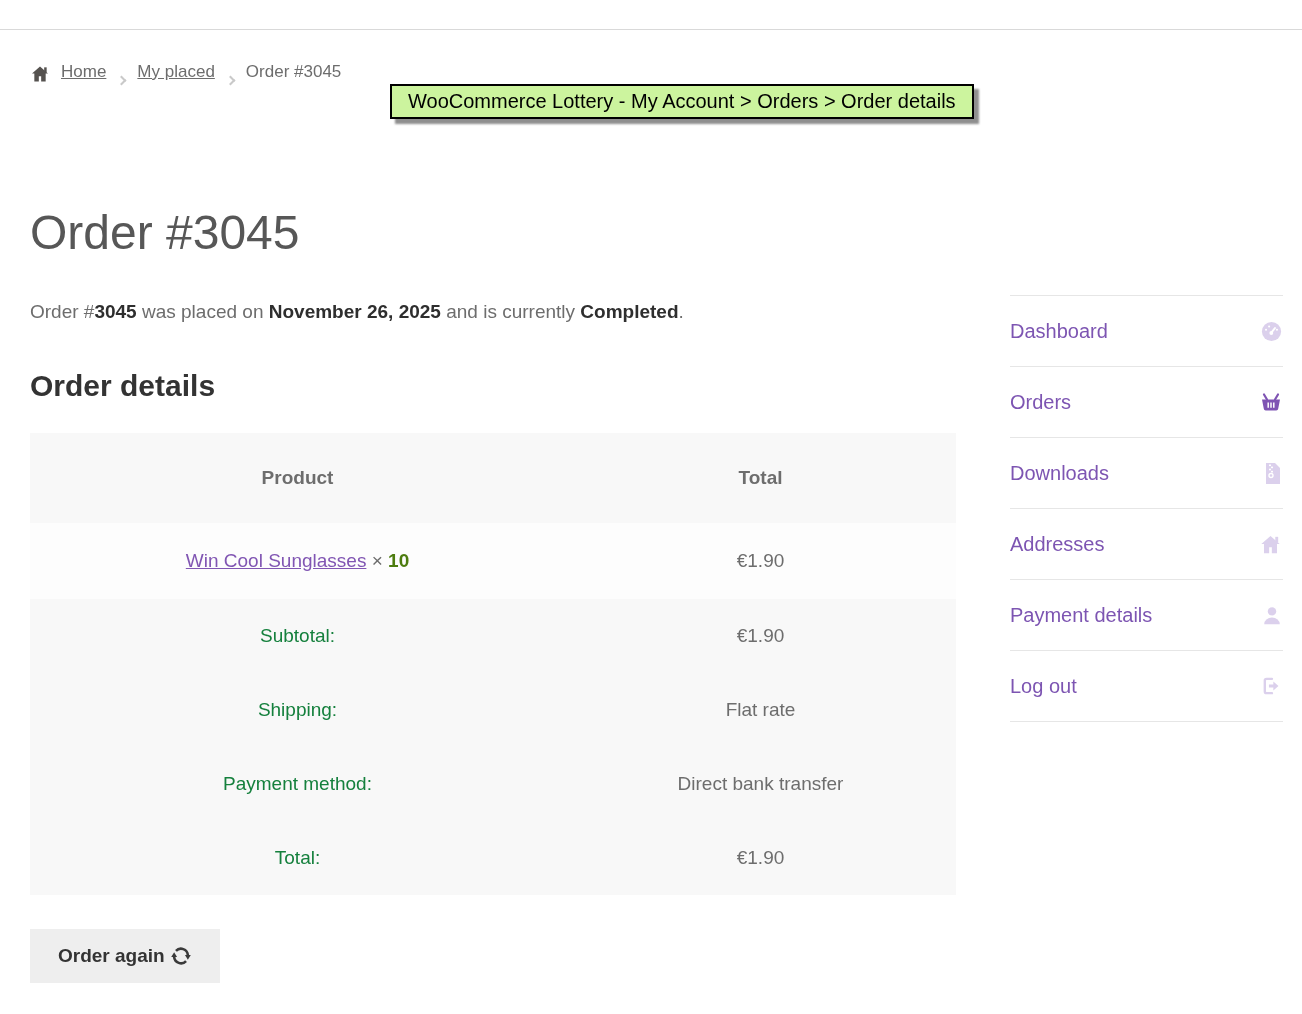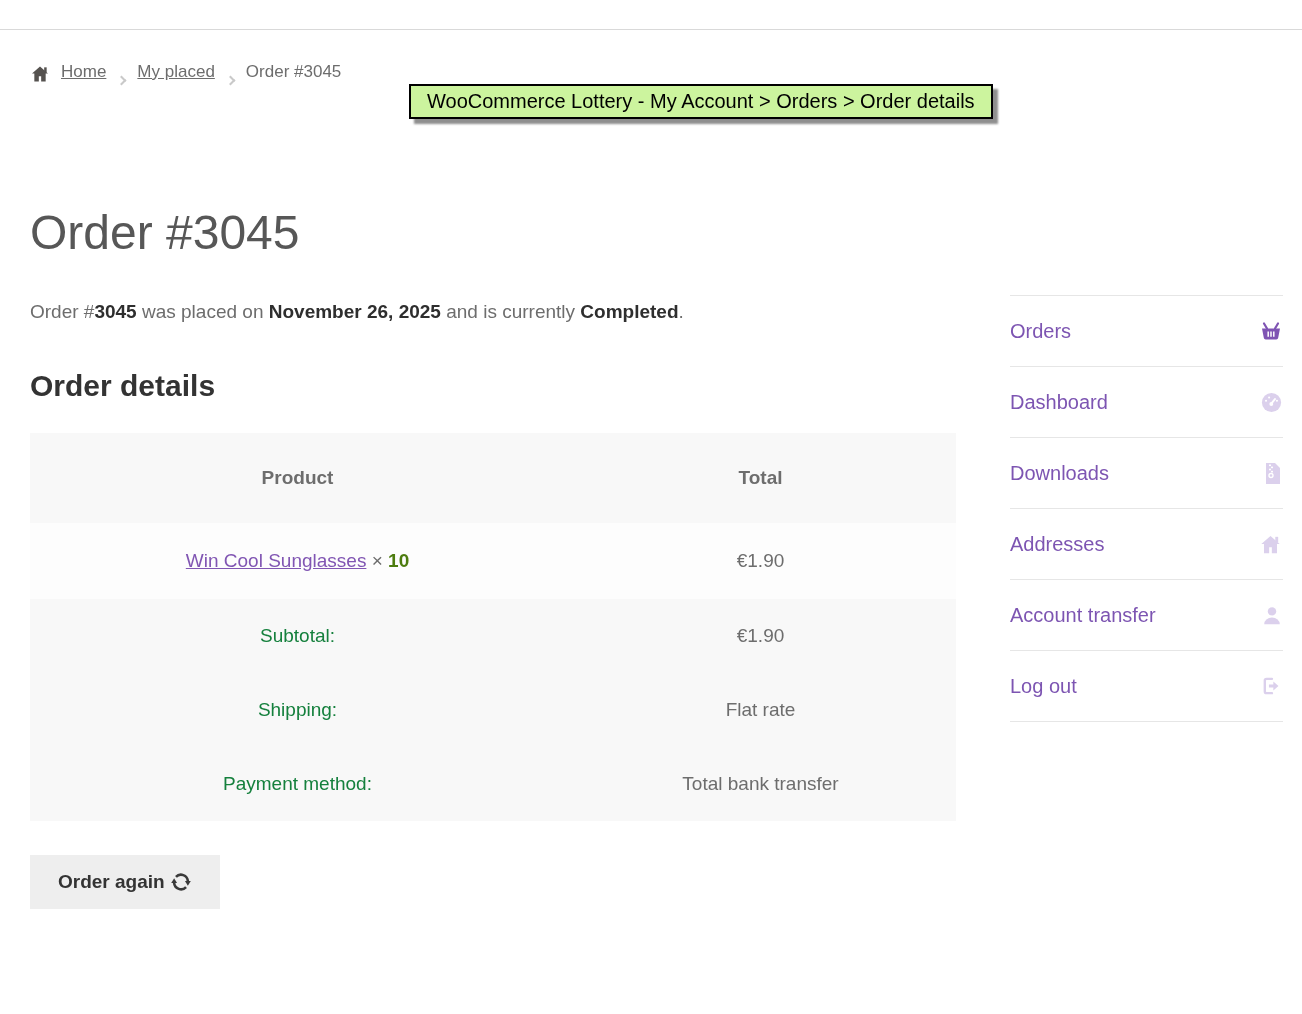--- a/index.html
+++ b/index.html
@@ -21,21 +21,21 @@
   .breadcrumb a { color:#6d6d6d; text-decoration:underline; cursor:pointer; }
   .crumb-home-icon { color:#55524f; display:flex; align-items:center; }
   .crumb-sep {
     display:inline-block; width:7px; height:7px;
     border-top:2px solid #c9c9c9; border-right:2px solid #c9c9c9;
     transform:rotate(45deg); margin:0 1px;
   }
 
   
   .annotation {
-    position:absolute; left:409px; top:84px; z-index:5;
+    position:absolute; left:390px; top:84px; z-index:5;
     background:#ccf49e; border:2px solid #000000;
     box-shadow:5px 5px 2px #8f8f8f;
     font-size:20px; line-height:25px; color:#000;
     padding:3px 16px; white-space:nowrap;
     font-family:"Liberation Sans",sans-serif;
   }
 
   
   .main-row { display:flex; justify-content:space-between; padding:0 19px 0 30px; }
   .content { width:926px; }
@@ -136,21 +136,25 @@
         <tr>
           <th>Subtotal:</th>
           <td>€1.90</td>
         </tr>
         <tr>
           <th>Shipping:</th>
           <td>Flat rate</td>
         </tr>
         <tr>
           <th>Payment method:</th>
-          <td>Total bank transfer</td>
+          <td>Direct bank transfer</td>
+        </tr>
+        <tr>
+          <th>Total:</th>
+          <td>€1.90</td>
         </tr>
       </tfoot>
     </table>
 
     <button class="order-again-btn">
       <span>Order again</span>
       <span class="sync-icon">
         <svg width="22" height="22" viewBox="0 0 24 24">
           <g fill="none" stroke="currentColor" stroke-width="2.8">
             <path d="M6.5 6.5 A7.5 7.5 0 0 1 19.5 11"></path>
@@ -159,52 +163,52 @@
           <polygon points="16.3,11 22.7,11 19.5,16" fill="currentColor"></polygon>
           <polygon points="1.3,13 7.7,13 4.5,8" fill="currentColor"></polygon>
         </svg>
       </span>
     </button>
   </div>
 
   <aside class="sidebar">
     <nav class="account-nav">
 
-      <div class="account-nav-item active">
-        <a>Orders</a>
-        <span class="nav-icon">
-          <svg width="24" height="24" viewBox="0 0 24 24">
-            <g stroke="currentColor" stroke-width="2.2" stroke-linecap="round" fill="none">
-              <path d="M8 9.5 5 4.5"></path>
-                <path d="M16 9.5 19 4.5"></path>
-            </g>
-            <path d="M3 9.5h18l-1.8 9.3a2 2 0 0 1-2 1.7H6.8a2 2 0 0 1-2-1.7z" fill="currentColor"></path>
-            <g stroke="#fff" stroke-width="1.5">
-              <line x1="9.2" y1="12.5" x2="9.2" y2="17.8"></line>
-              <line x1="12" y1="12.5" x2="12" y2="17.8"></line>
-              <line x1="14.8" y1="12.5" x2="14.8" y2="17.8"></line>
-            </g>
-          </svg>
-        </span>
-      </div>
-
       <div class="account-nav-item">
         <a>Dashboard</a>
         <span class="nav-icon">
           <svg width="23" height="23" viewBox="0 0 24 24">
             <circle cx="12" cy="12" r="10" fill="currentColor"></circle>
             <g fill="#fff">
               <circle cx="6.3" cy="10.2" r="1.1"></circle>
               <circle cx="9.5" cy="6.8" r="1.1"></circle>
               <circle cx="17.7" cy="10.2" r="1.1"></circle>
             </g>
             <g stroke="#fff" stroke-width="2" stroke-linecap="round">
               <line x1="11.8" y1="13.2" x2="15.6" y2="8.4"></line>
             </g>
             <circle cx="11.8" cy="13.6" r="2" fill="#fff"></circle>
+          </svg>
+        </span>
+      </div>
+
+      <div class="account-nav-item active">
+        <a>Orders</a>
+        <span class="nav-icon">
+          <svg width="24" height="24" viewBox="0 0 24 24">
+            <g stroke="currentColor" stroke-width="2.2" stroke-linecap="round" fill="none">
+              <path d="M8 9.5 5 4.5"></path>
+                <path d="M16 9.5 19 4.5"></path>
+            </g>
+            <path d="M3 9.5h18l-1.8 9.3a2 2 0 0 1-2 1.7H6.8a2 2 0 0 1-2-1.7z" fill="currentColor"></path>
+            <g stroke="#fff" stroke-width="1.5">
+              <line x1="9.2" y1="12.5" x2="9.2" y2="17.8"></line>
+              <line x1="12" y1="12.5" x2="12" y2="17.8"></line>
+              <line x1="14.8" y1="12.5" x2="14.8" y2="17.8"></line>
+            </g>
           </svg>
         </span>
       </div>
 
       <div class="account-nav-item">
         <a>Downloads</a>
         <span class="nav-icon">
           <svg width="20" height="23" viewBox="0 0 20 23">
             <path d="M3 1h9l5 5v16H3z" fill="currentColor"></path>
             <g fill="#fff">
@@ -222,21 +226,21 @@
         <a>Addresses</a>
         <span class="nav-icon">
           <svg width="25" height="23" viewBox="0 0 24 24" fill="currentColor">
             <path d="M17 4h3v6h-3z"></path>
             <path d="M12 3.1 2.4 11.4h2.8V21h5.4v-6.2h2.8V21h5.4v-9.6h2.8z"></path>
           </svg>
         </span>
       </div>
 
       <div class="account-nav-item">
-        <a>Account transfer</a>
+        <a>Payment details</a>
         <span class="nav-icon">
           <svg width="22" height="23" viewBox="0 0 24 24" fill="currentColor">
             <circle cx="12" cy="7.5" r="4.6"></circle>
             <path d="M3.5 21.5a8.5 7.2 0 0 1 17 0z"></path>
           </svg>
         </span>
       </div>
 
       <div class="account-nav-item">
         <a>Log out</a>

